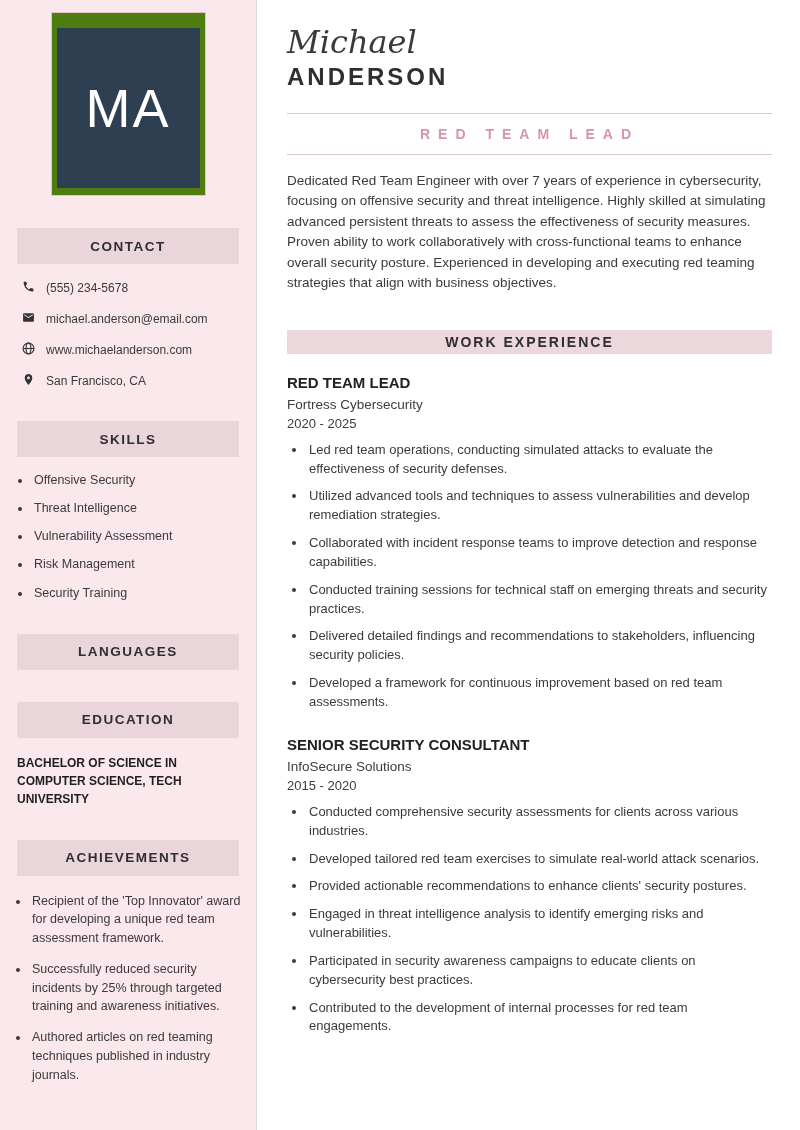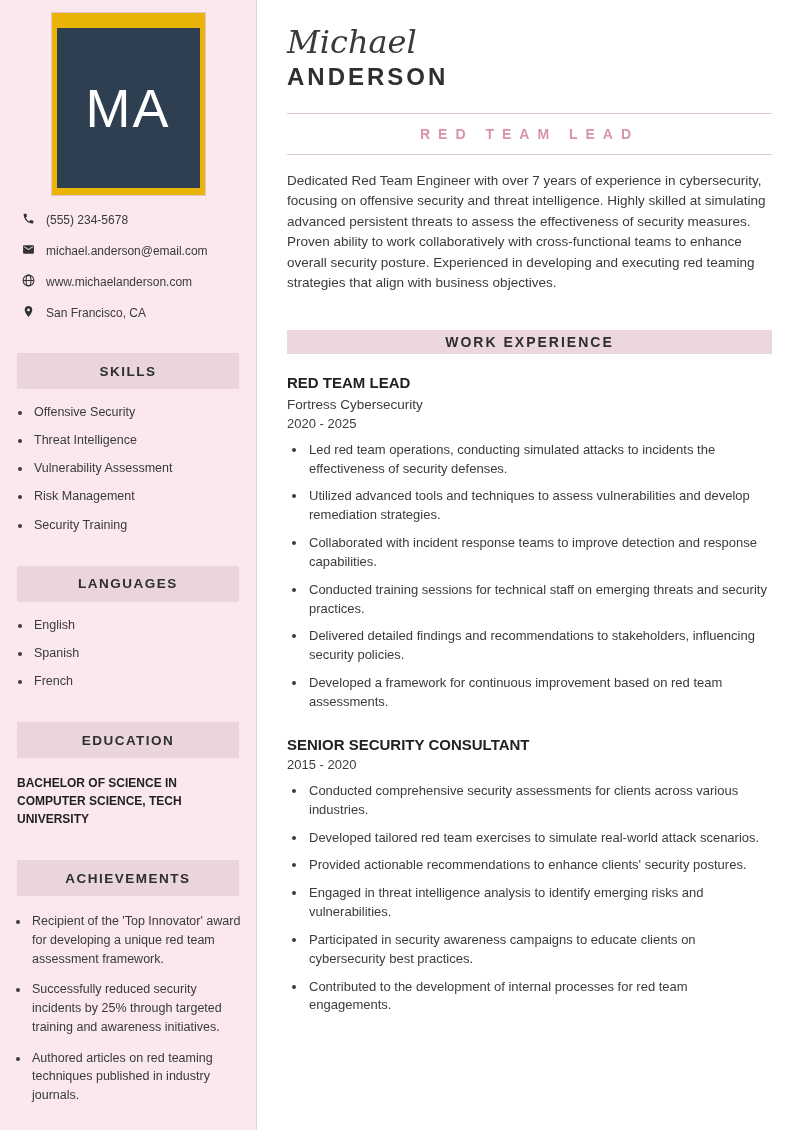--- a/index.html
+++ b/index.html
@@ -6,21 +6,21 @@
   html, body { background: #ffffff; }
   body { font-family: "Liberation Sans", sans-serif; color: #3b3b3b; }
   .page { width: 800px; min-height: 1130px; display: flex; background: #ffffff; }
 
   
   .sidebar {
     width: 257px; min-height: 1130px; background: #fae8ec;
     border-right: 1px solid #d8d8d8; flex-shrink: 0; padding-bottom: 30px;
   }
   .avatar-frame {
-    width: 155px; margin: 12px auto 0; background: #eab308;
+    width: 155px; margin: 12px auto 0; background: #4d7c0f;
     border: 1px solid #e8c3cc; padding: 15px 5px 7px 5px;
   }
   .avatar-box {
     width: 143px; height: 160px; background: #2e3f51;
     display: flex; align-items: center; justify-content: center;
   }
   .avatar-box span {
     color: #ffffff; font-size: 54px; letter-spacing: 2px; font-weight: 400;
   }
   .side-header {
@@ -72,20 +72,21 @@
 <div class="page">
 
   <aside class="sidebar">
 
     <div class="avatar-frame">
       <div class="avatar-box">
         <span>MA</span>
       </div>
     </div>
 
+    <div class="side-header mt">CONTACT</div>
     <ul class="contact-list">
       <li>
         <span>
           <svg viewBox="0 0 24 24" width="13" height="13" fill="#333333">
               <path d="M6.62 10.79c1.44 2.83 3.76 5.14 6.59 6.59l2.2-2.2c.27-.27.67-.36 1.02-.24 1.12.37 2.33.57 3.57.57.55 0 1 .45 1 1V20c0 .55-.45 1-1 1-9.39 0-17-7.61-17-17 0-.55.45-1 1-1h3.5c.55 0 1 .45 1 1 0 1.25.2 2.45.57 3.57.11.35.03.74-.25 1.02l-2.2 2.2z"></path>
             </svg>
         </span>
         <span>(555) 234-5678</span>
       </li>
       <li>
@@ -119,25 +120,20 @@
     <div class="side-header mt">SKILLS</div>
     <ul class="side-list">
       <li>Offensive Security</li>
       <li>Threat Intelligence</li>
       <li>Vulnerability Assessment</li>
       <li>Risk Management</li>
       <li>Security Training</li>
     </ul>
 
     <div class="side-header mt">LANGUAGES</div>
-    <ul class="side-list">
-      <li>English</li>
-      <li>Spanish</li>
-      <li>French</li>
-    </ul>
 
     <div class="side-header mt">EDUCATION</div>
     <div class="edu-text">BACHELOR OF SCIENCE IN COMPUTER SCIENCE, TECH UNIVERSITY</div>
 
     <div class="side-header mt">ACHIEVEMENTS</div>
     <ul class="ach-list">
       <li>Recipient of the 'Top Innovator' award for developing a unique red team assessment framework.</li>
       <li>Successfully reduced security incidents by 25% through targeted training and awareness initiatives.</li>
       <li>Authored articles on red teaming techniques published in industry journals.</li>
     </ul>
@@ -155,31 +151,32 @@
 
     <p class="summary">Dedicated Red Team Engineer with over 7 years of experience in cybersecurity, focusing on offensive security and threat intelligence. Highly skilled at simulating advanced persistent threats to assess the effectiveness of security measures. Proven ability to work collaboratively with cross-functional teams to enhance overall security posture. Experienced in developing and executing red teaming strategies that align with business objectives.</p>
 
     <div class="banner">WORK EXPERIENCE</div>
 
     <section class="job">
       <div class="job-title">RED TEAM LEAD</div>
       <div class="job-company">Fortress Cybersecurity</div>
       <div class="job-dates">2020 - 2025</div>
       <ul class="job-bullets">
-        <li>Led red team operations, conducting simulated attacks to incidents the effectiveness of security defenses.</li>
+        <li>Led red team operations, conducting simulated attacks to evaluate the effectiveness of security defenses.</li>
         <li>Utilized advanced tools and techniques to assess vulnerabilities and develop remediation strategies.</li>
         <li>Collaborated with incident response teams to improve detection and response capabilities.</li>
         <li>Conducted training sessions for technical staff on emerging threats and security practices.</li>
         <li>Delivered detailed findings and recommendations to stakeholders, influencing security policies.</li>
         <li>Developed a framework for continuous improvement based on red team assessments.</li>
       </ul>
     </section>
 
     <section class="job">
       <div class="job-title">SENIOR SECURITY CONSULTANT</div>
+      <div class="job-company">InfoSecure Solutions</div>
       <div class="job-dates">2015 - 2020</div>
       <ul class="job-bullets">
         <li>Conducted comprehensive security assessments for clients across various industries.</li>
         <li>Developed tailored red team exercises to simulate real-world attack scenarios.</li>
         <li>Provided actionable recommendations to enhance clients' security postures.</li>
         <li>Engaged in threat intelligence analysis to identify emerging risks and vulnerabilities.</li>
         <li>Participated in security awareness campaigns to educate clients on cybersecurity best practices.</li>
         <li>Contributed to the development of internal processes for red team engagements.</li>
       </ul>
     </section>

